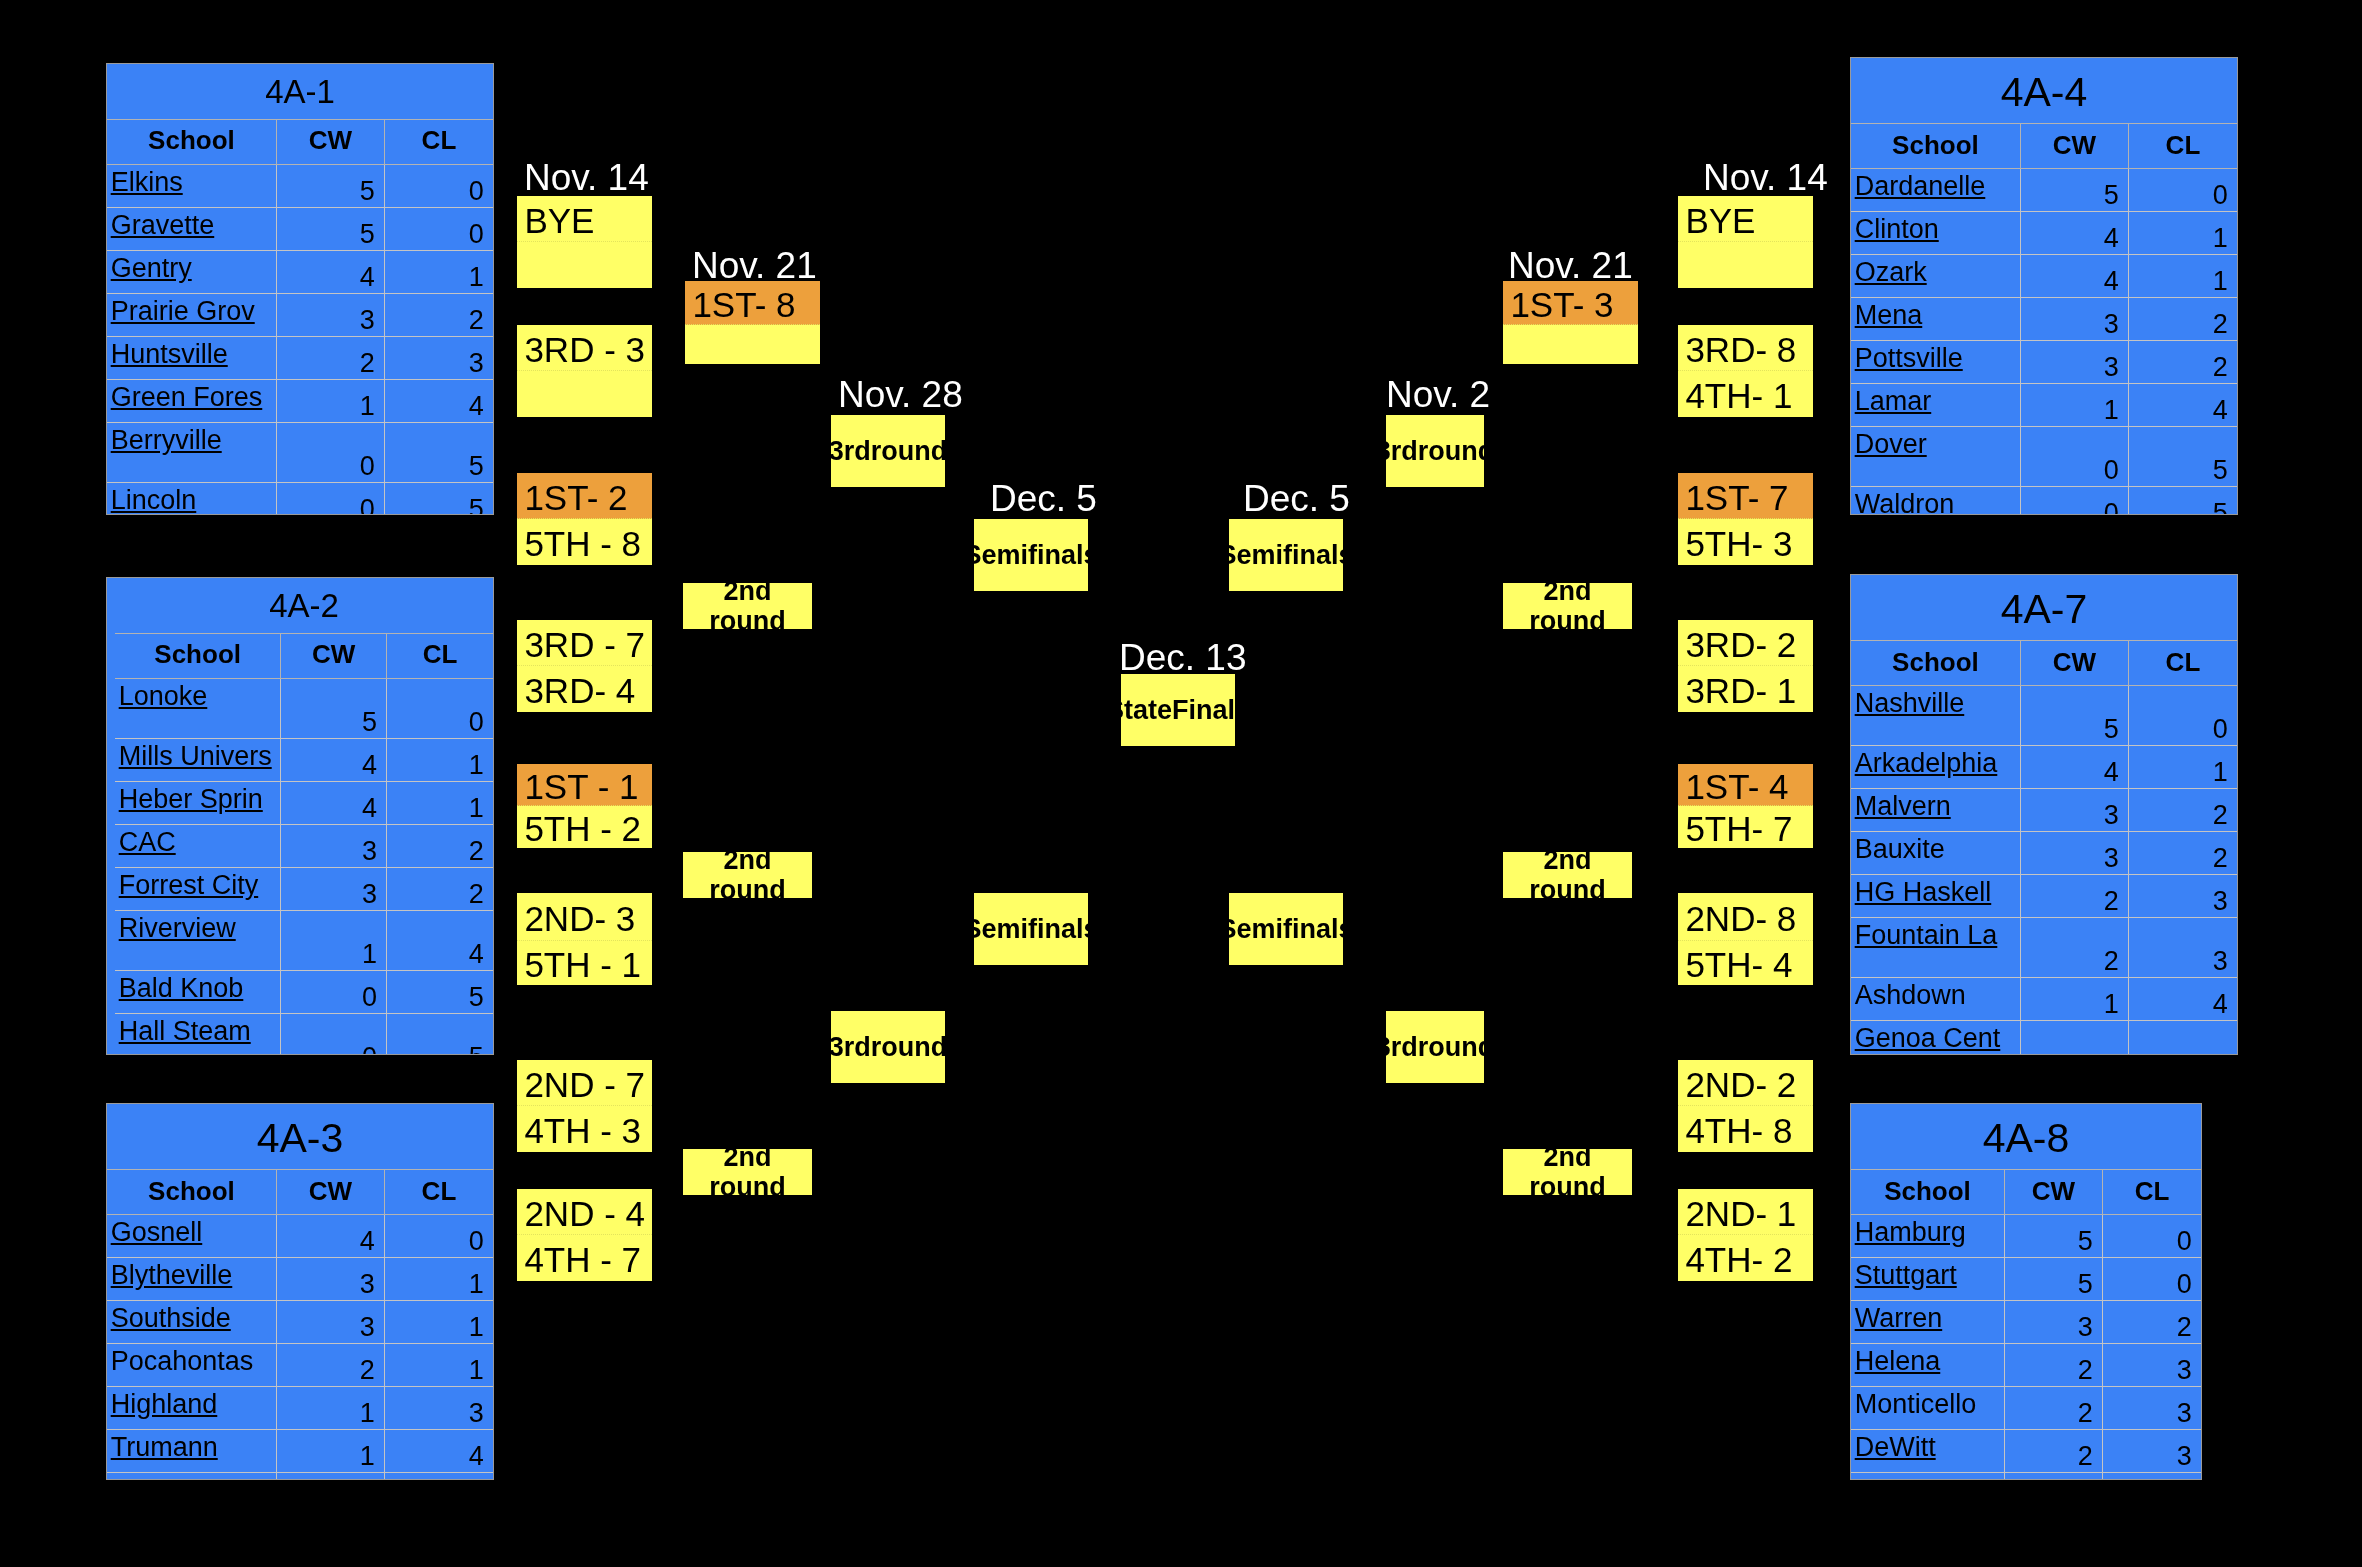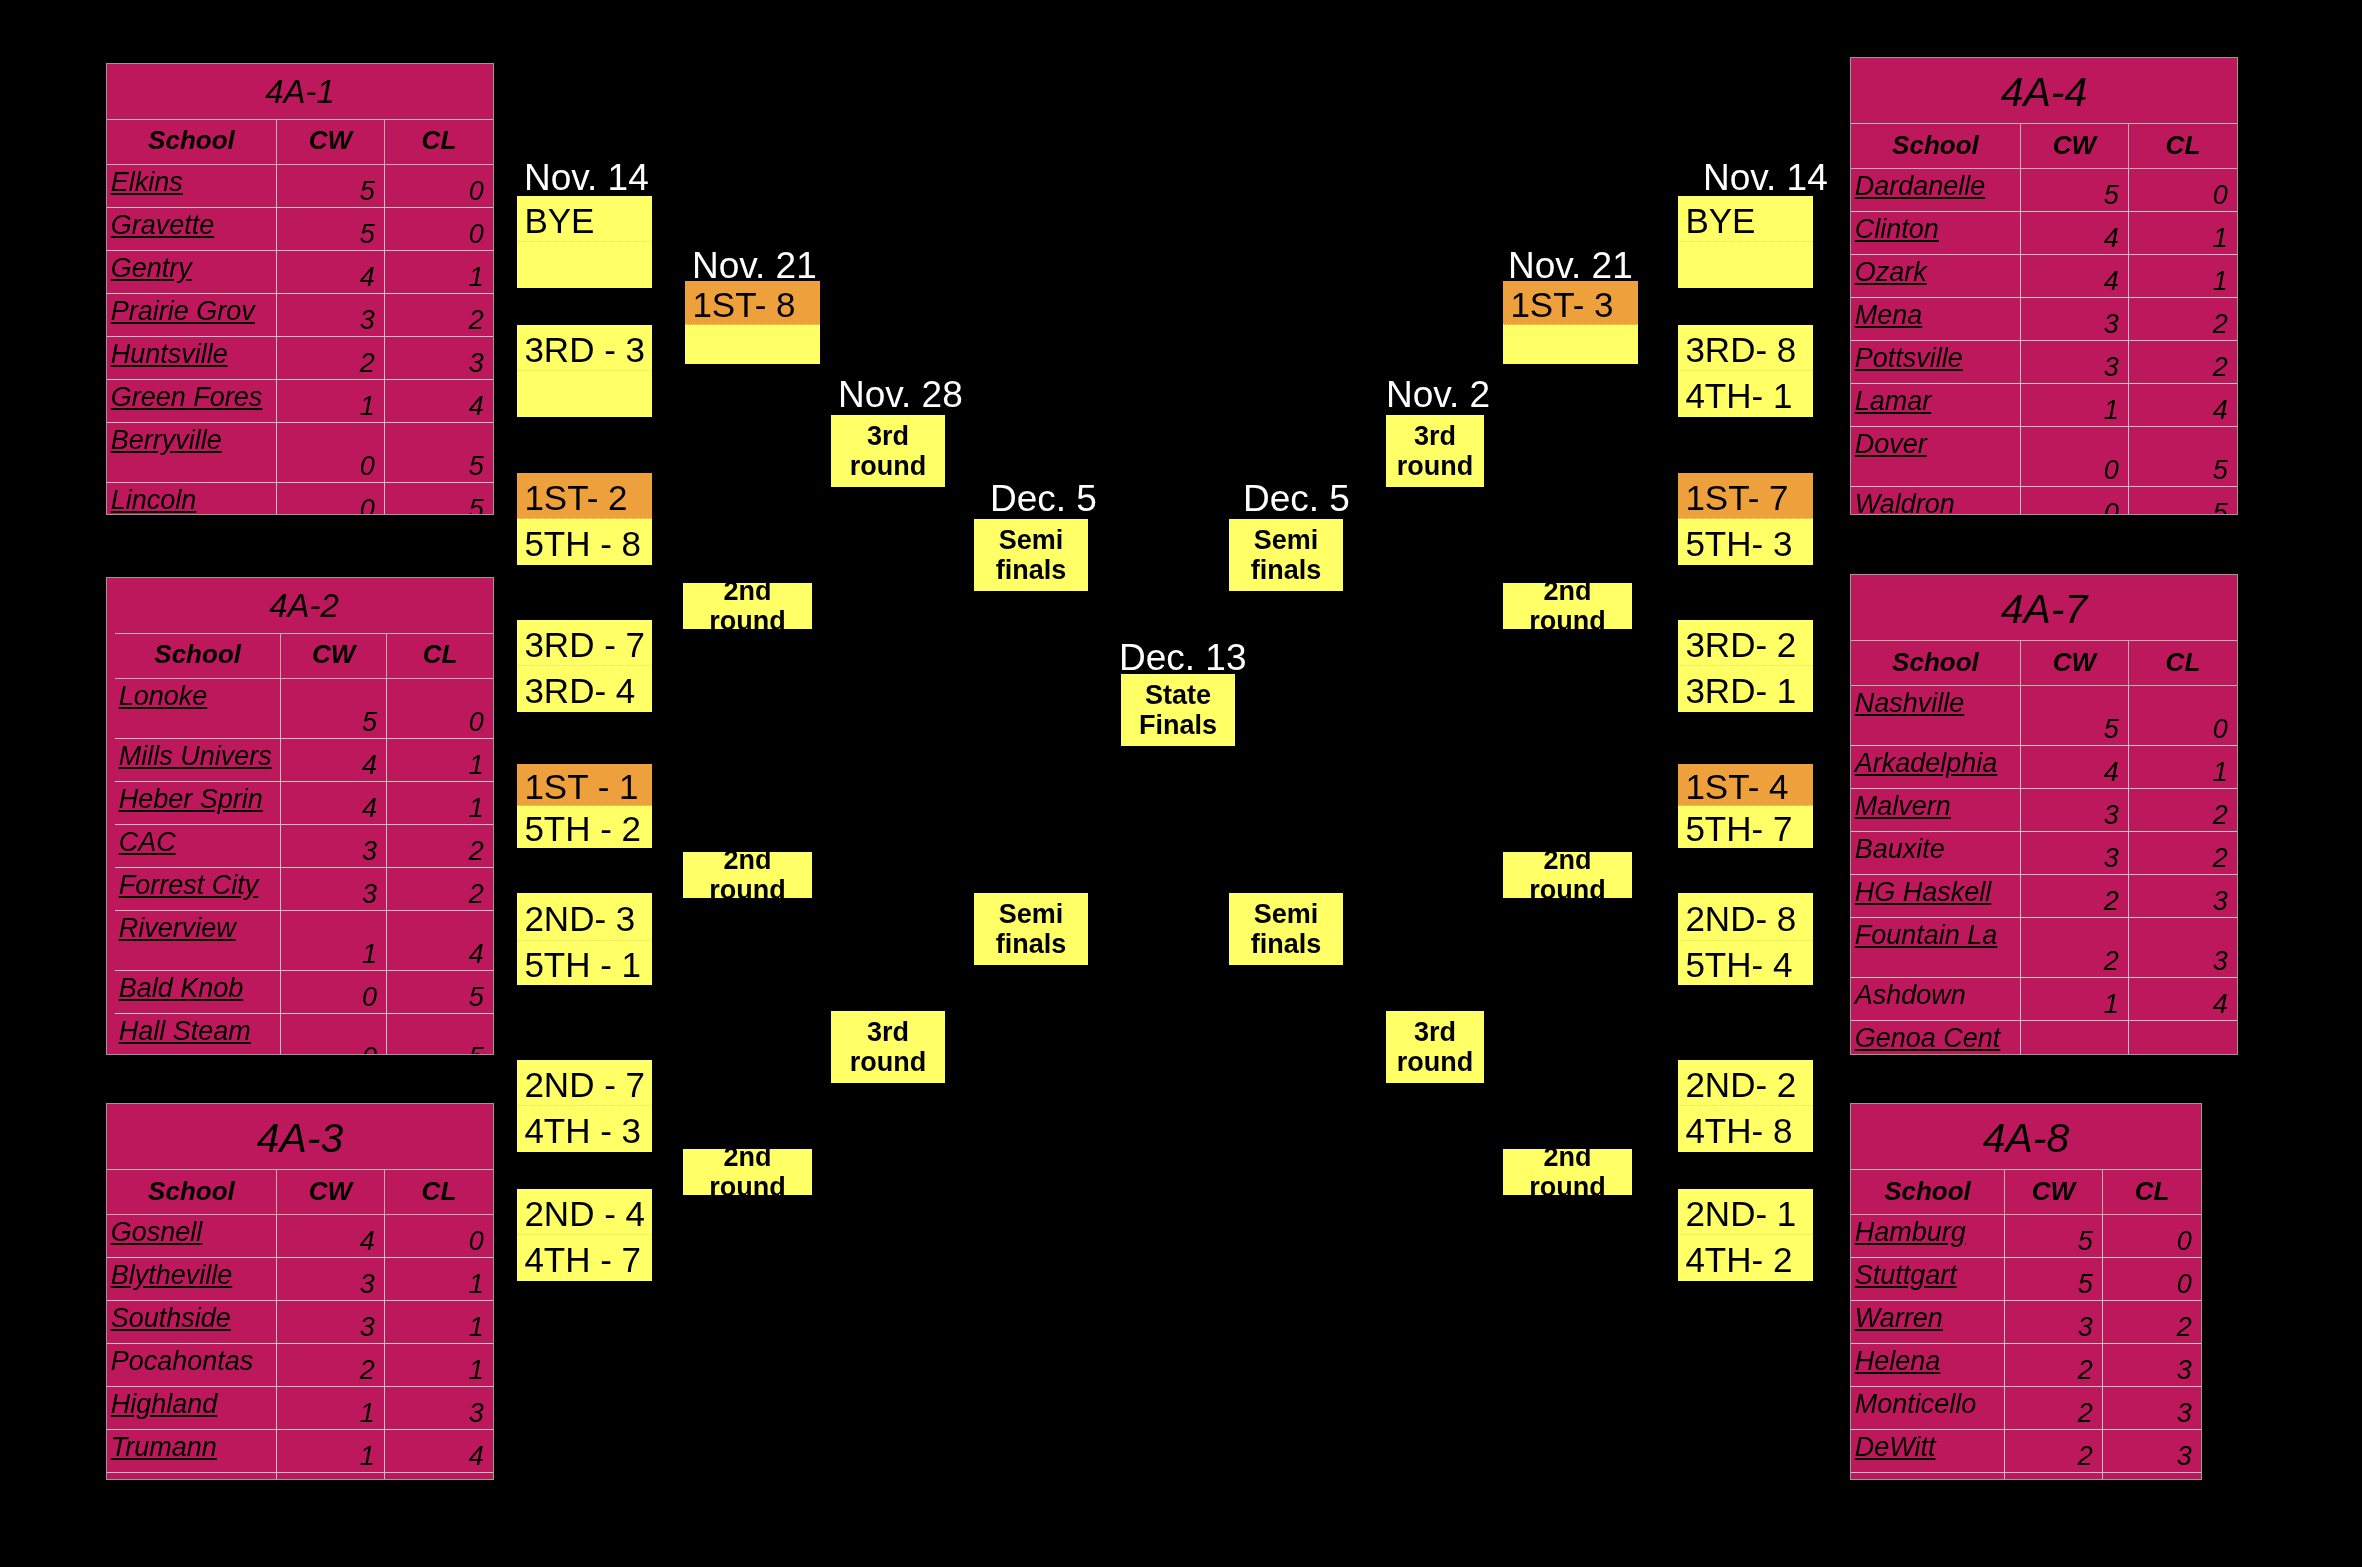--- a/index.html
+++ b/index.html
@@ -16,25 +16,24 @@
     position: relative;
     width: 2363px;
     height: 1567px;
     background: #000000;
     overflow: hidden;
   }
 
   
   .conf-table {
     position: absolute;
-    background: #be185d;
+    background: #3b82f6;
     border: 0.9px solid #9a9a9a;
     box-sizing: border-box;
     overflow: hidden;
-    font-style: italic;
   }
   .conf-title {
     text-align: center;
     color: #000;
     font-size: 33px;
     line-height: 1.05;
     padding: 11px 0 9.2px 0;
     border-bottom: 0.9px solid #b3b3b3;
     box-sizing: border-box;
   }
@@ -154,21 +153,21 @@
     font-weight: bold;
     font-size: 27px;
     line-height: 1.12;
     display: flex;
     align-items: center;
     justify-content: center;
     text-align: center;
     box-sizing: border-box;
     padding: 0 3.7px;
   }
-  .round-tag.two-line { flex-direction: column; }
+  .round-tag.two-line { }
 </style>
 </head>
 <body>
 
 <div id="stage">
 
 
   <div class="conf-table" style="left:106px; top:63px; width:388px; height:452px;">
     <div class="conf-title">4A-1</div>
     <div class="conf-head">

